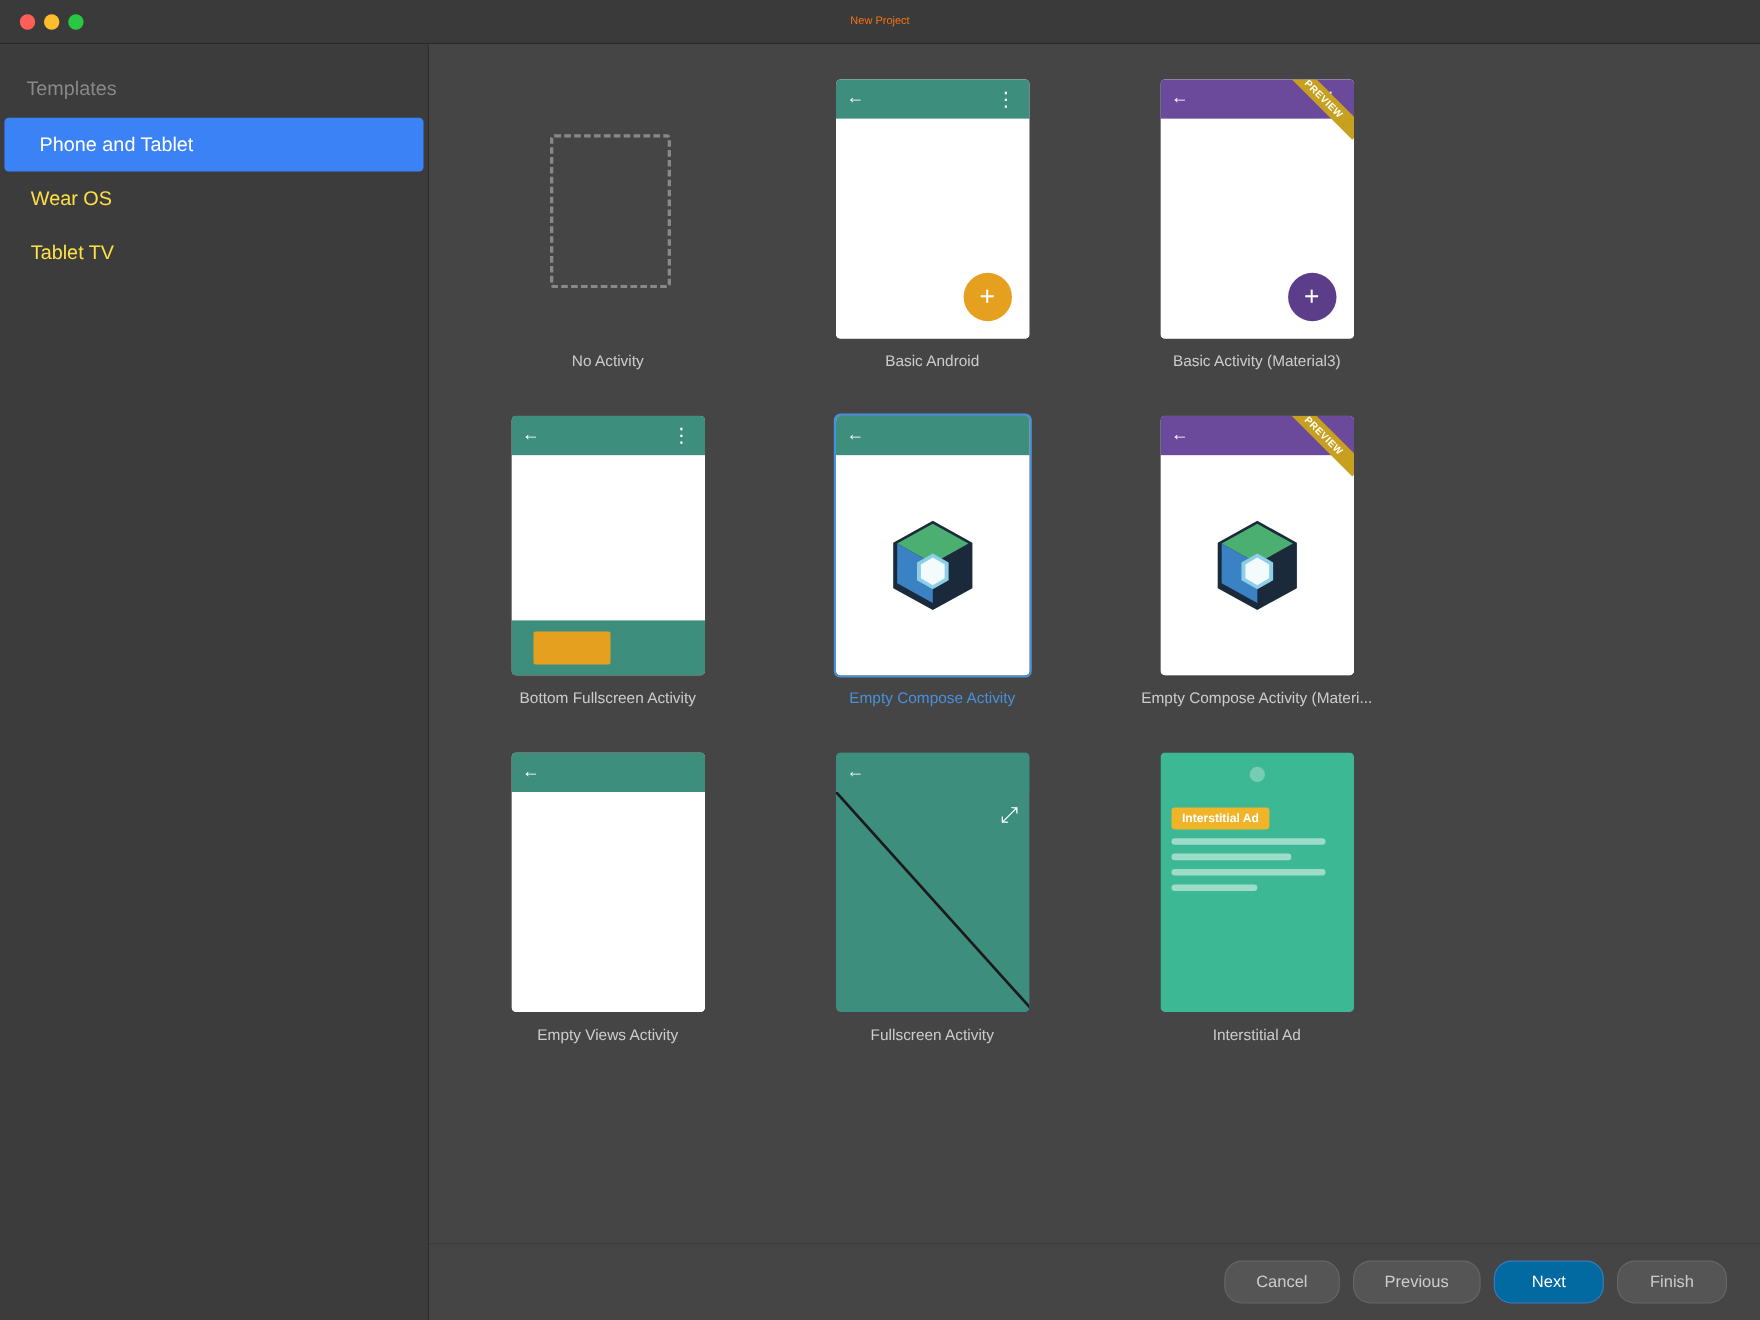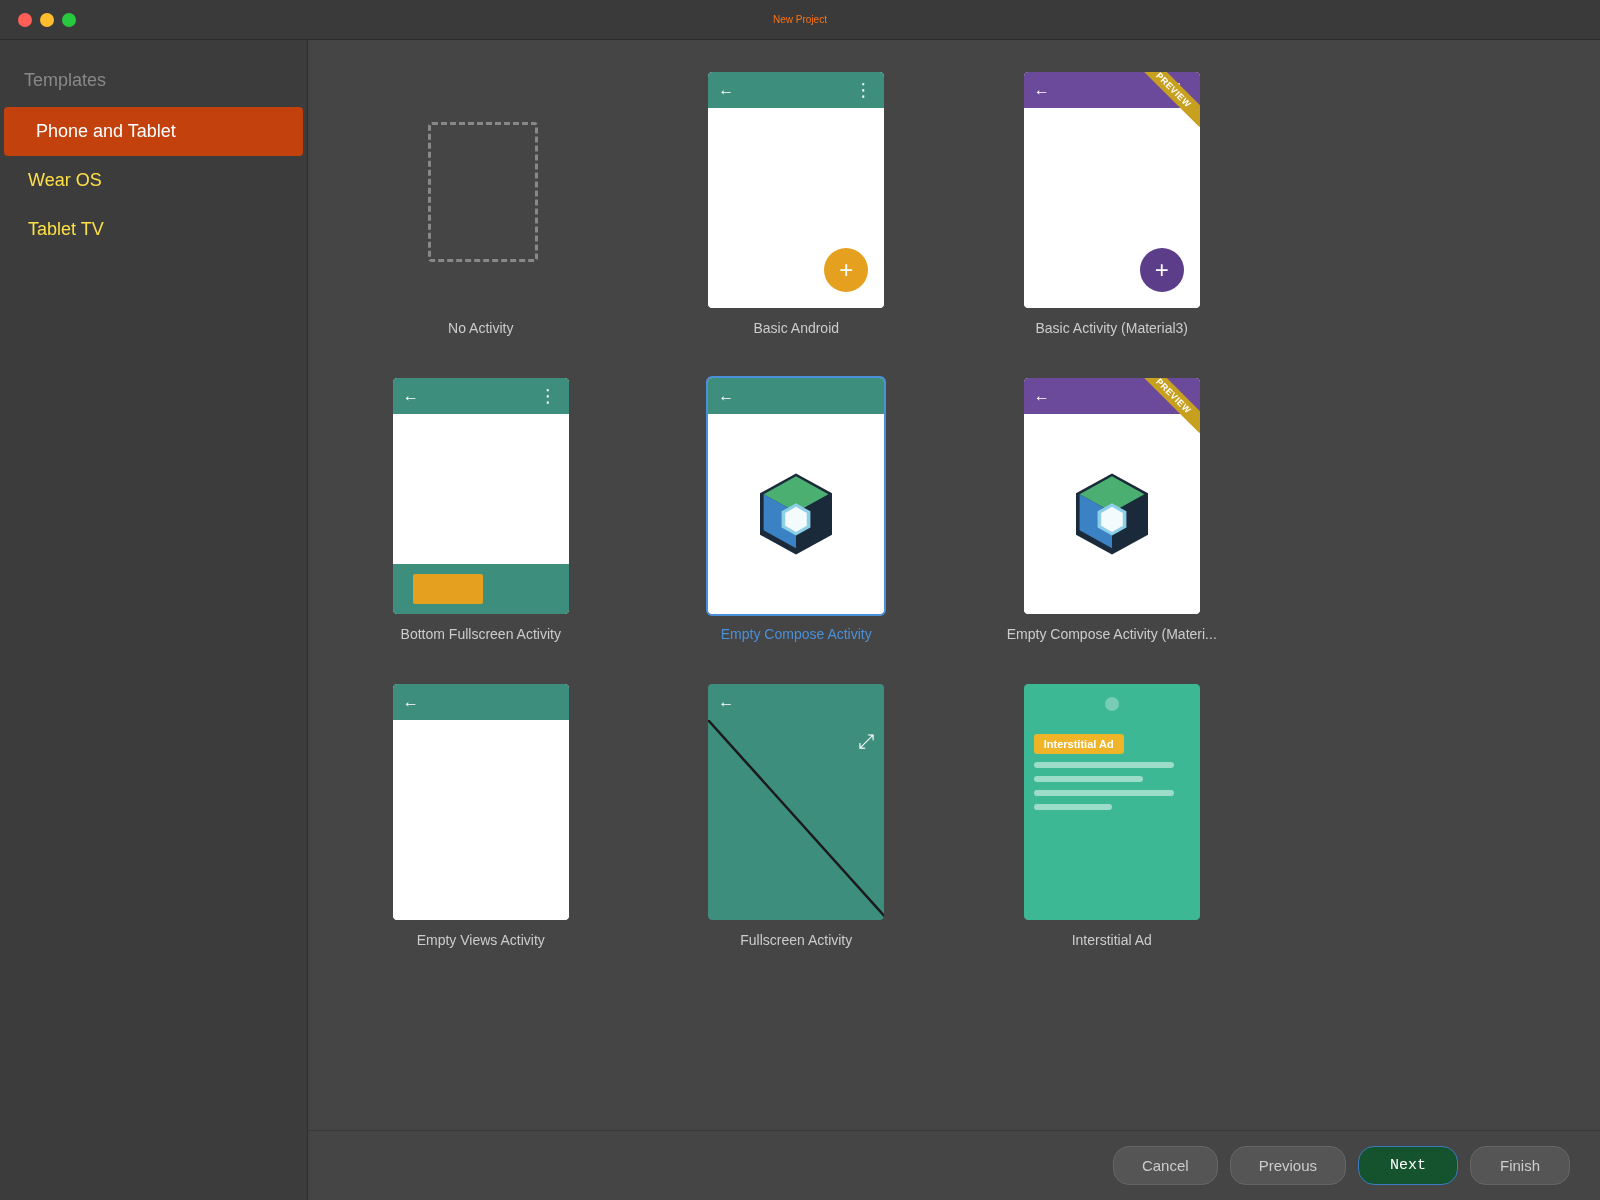--- a/index.html
+++ b/index.html
@@ -47,42 +47,42 @@
 
     
     .main-layout {
       display: flex;
       flex: 1;
       overflow: hidden;
     }
 
     
     .sidebar {
-      width: 308px;
+      width: 390px;
       background: #3c3c3c;
       border-right: 1px solid #2e2e2e;
       flex-shrink: 0;
       padding-top: 20px;
     }
     .sidebar-section-title {
       color: #888;
       font-size: 18px;
       font-weight: 400;
       padding: 10px 24px 16px 24px;
     }
     .sidebar-item {
       padding: 14px 24px;
       color: #fde047;
       font-size: 18px;
       cursor: pointer;
       border-radius: 4px;
       margin: 0 4px;
     }
     .sidebar-item.active {
-      background: #c2410c;
+      background: #3b82f6;
       color: #ffffff;
       padding-left: 32px;
     }
 
     
     .content-area {
       flex: 1;
       background: #454545;
       display: flex;
       flex-direction: column;
@@ -358,24 +358,23 @@
       border-radius: 16px;
       font-size: 15px;
       cursor: pointer;
       border: 1px solid #666;
       background: #555;
       color: #ccc;
       min-width: 100px;
       text-align: center;
     }
     .btn.primary {
-      background: #14532d;
+      background: #0369a1;
       border-color: #3a7abf;
       color: white;
-      font-family: Liberation Mono, monospace;
     }
     .btn:disabled {
       opacity: 0.5;
       cursor: default;
     }
   </style>
 </head>
 <body>
 
 <div class="titlebar">

